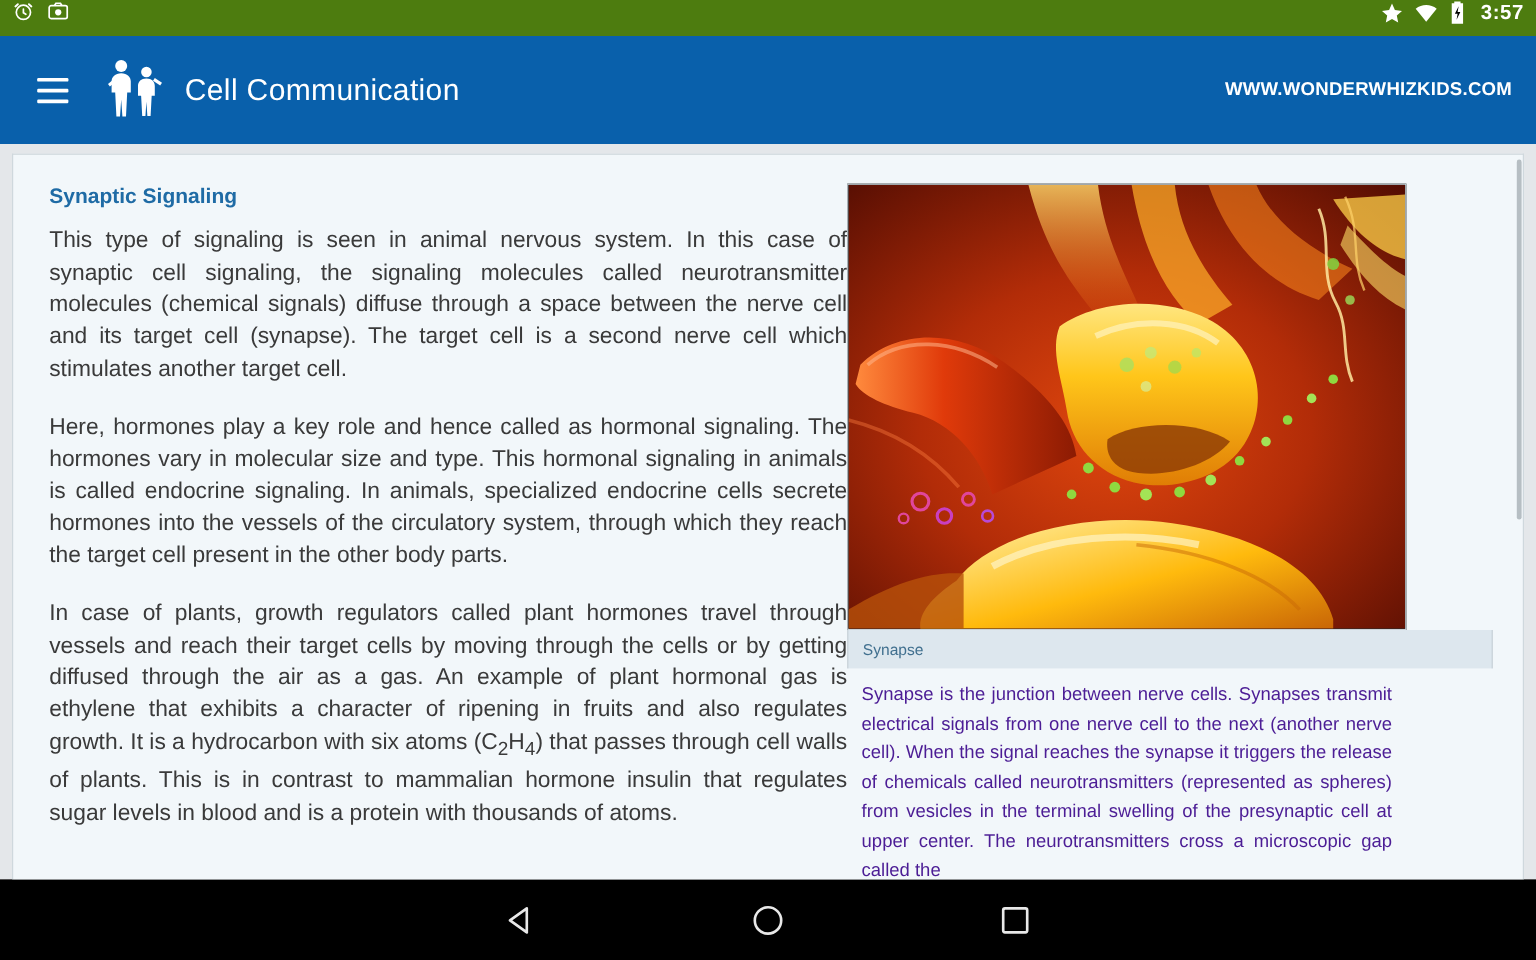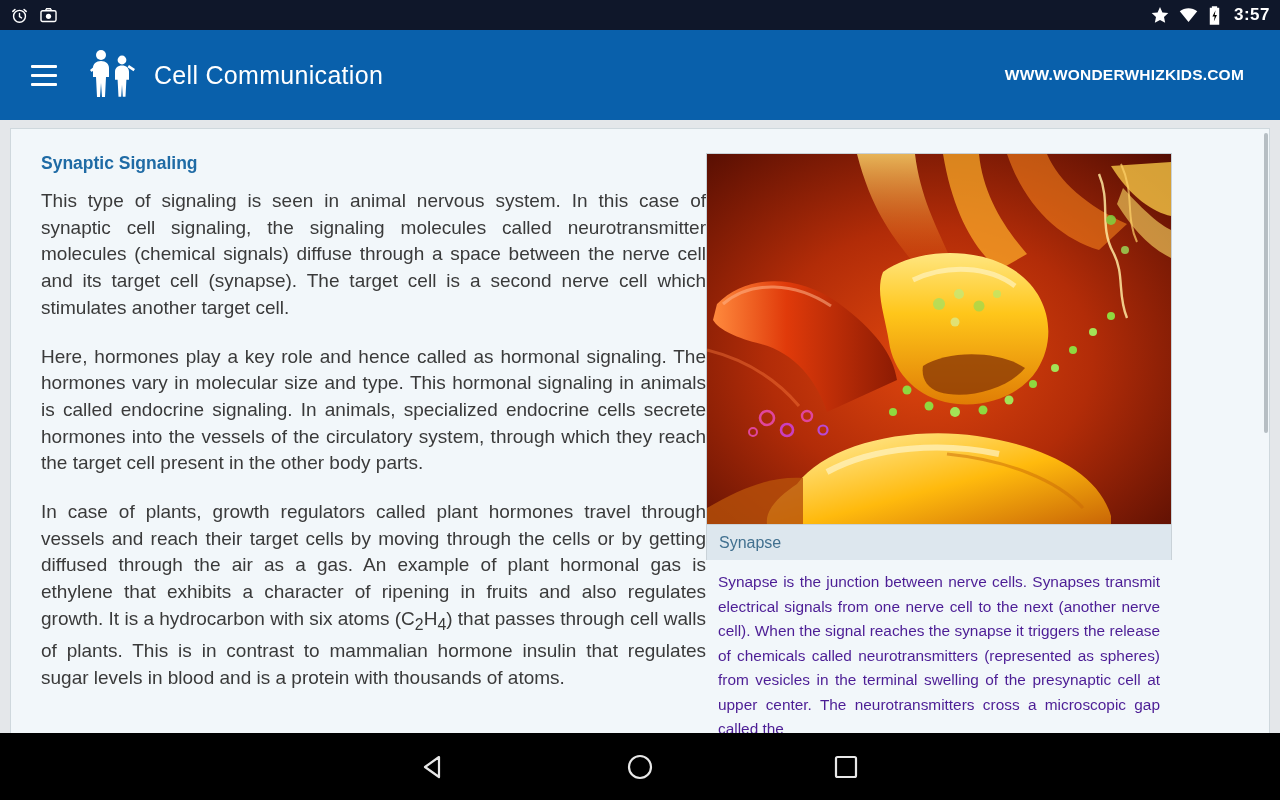--- a/index.html
+++ b/index.html
@@ -8,22 +8,22 @@
     width: 1280px; height: 800px;
     overflow: hidden;
     background: #000;
     font-family: "Liberation Sans", sans-serif;
   }
 
   
   .statusbar {
     position: absolute; top: 0; left: 0;
     width: 1280px; height: 30px;
-    background: #0f172a;
-    display: flex; align-items: center;
+    background: #4d7c0f;
+    display: flex; align-items: flex-start;
     padding: 0 10px;
   }
   .sb-left { display: flex; align-items: center; gap: 10px; }
   .sb-right { margin-left: auto; display: flex; align-items: center; gap: 8px; }
   .sb-clock {
     color: #fff; font-size: 17px; font-weight: bold;
     letter-spacing: 0.5px; margin-left: 4px;
   }
   .sb-icon { display: block; }
 
@@ -44,21 +44,21 @@
   }
   .hamburger span {
     display: block; width: 26px; height: 3px; background: #fff; border-radius: 1px;
   }
   .applogo { margin-left: 18px; width: 56px; height: 58px; }
   .apptitle {
     color: #fff; font-size: 25px; margin-left: 14px;
     font-weight: 400; letter-spacing: 0.3px;
   }
   .brand {
-    margin-left: auto; margin-right: 24px;
+    margin-left: auto; margin-right: 8px;
     color: #fff; font-size: 15.5px; font-weight: bold;
     letter-spacing: 0.2px;
   }
 
   
   .content-outer {
     position: absolute; top: 120px; left: 0;
     width: 1280px; height: 613px;
     background: #e4e7ea;
     padding: 8px 10px 0 10px;
@@ -96,26 +96,26 @@
   
   .figure {
     width: 466px; height: 372px;
     border: 1px solid #c9d2d8;
     background: #000;
     overflow: hidden;
     position: relative;
   }
   .figure svg { display: block; }
   .fig-caption {
-    width: 466px;
+    width: 538px;
     background: #dde7ee;
     border-left: 1px solid #c9d2d8;
     border-right: 1px solid #c9d2d8;
     color: #41708f;
-    font-size: 16px;
+    font-size: 13px;
     padding: 9px 12px 8px 12px;
   }
   .fig-body {
     width: 466px;
     padding: 10px 12px 0 12px;
     font-size: 15.4px; line-height: 24.5px;
     color: #4c1d95; text-align: justify;
   }
   .fig-body .clipped { display: block; }
 

